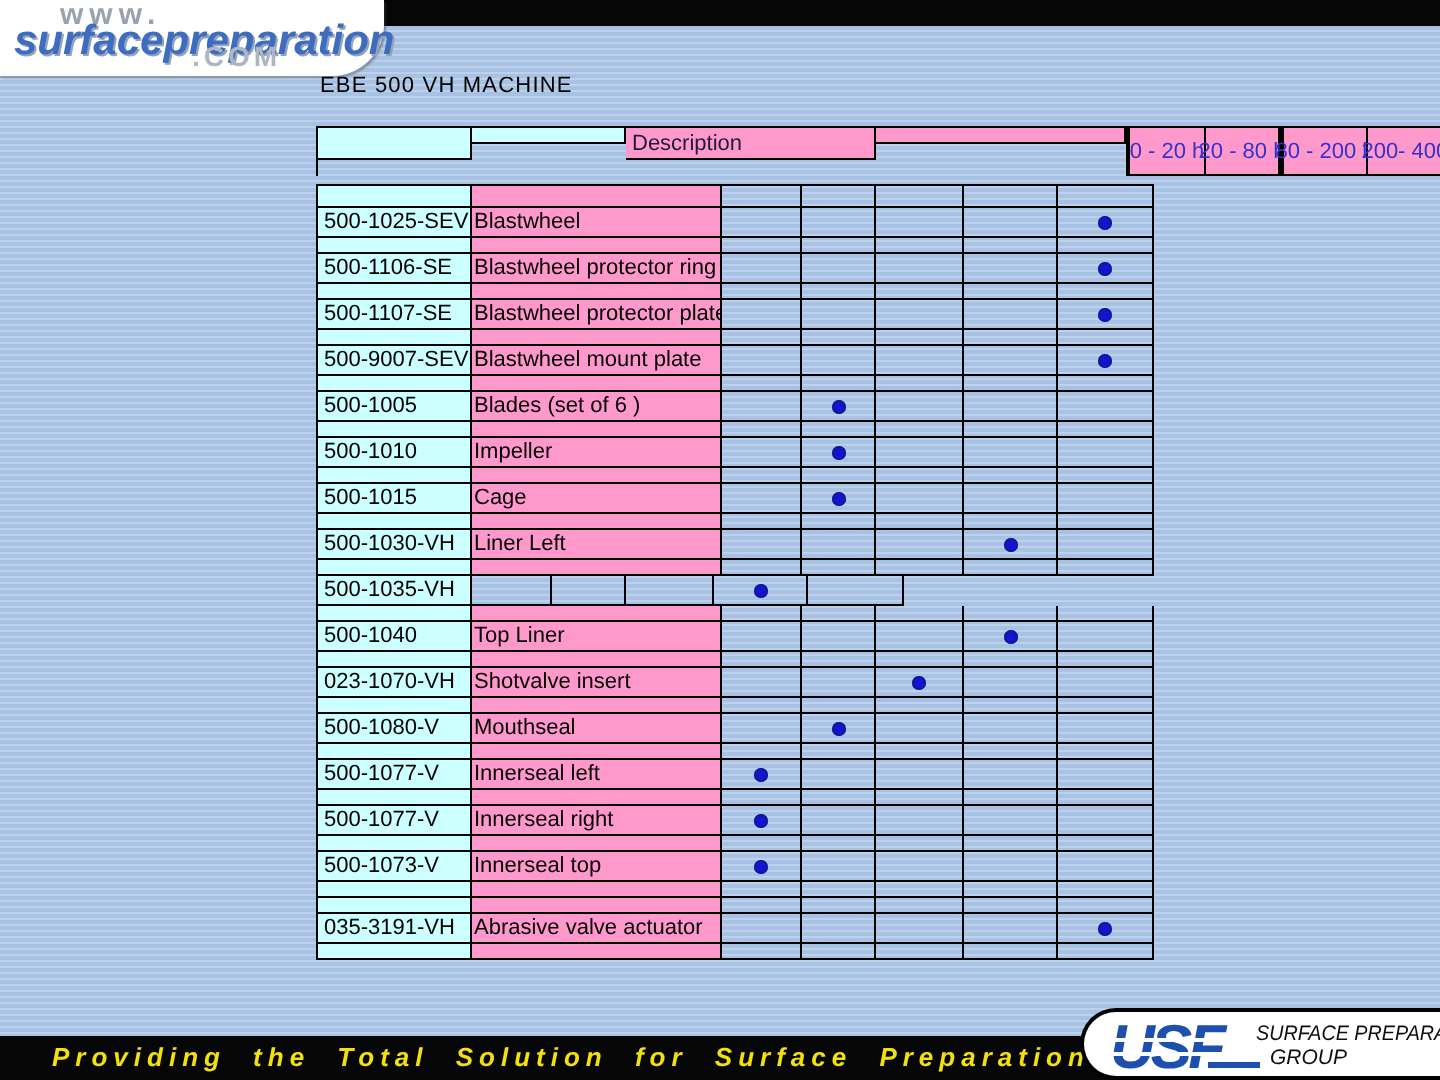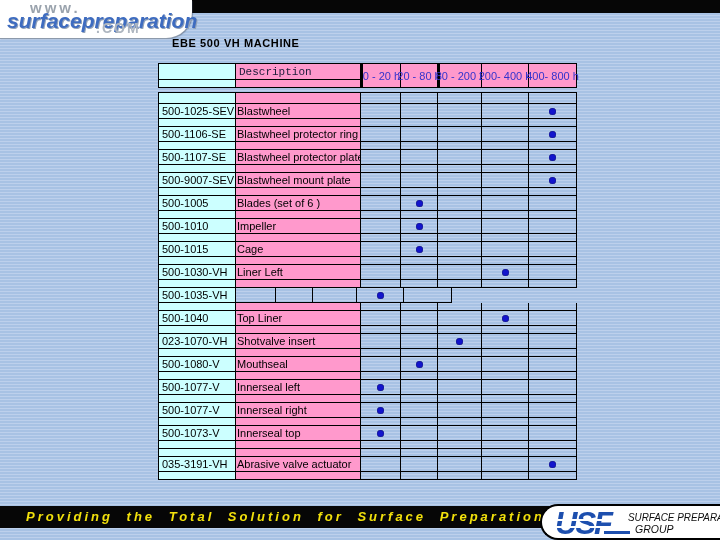--- a/index.html
+++ b/index.html
@@ -14,26 +14,26 @@
   
   .logo-top {
     position:absolute; top:0; left:0; width:192px; height:38px; background:#ffffff;
     border-radius:0 0 26px 0; box-shadow:0 1px 0 #8d9aab, 1px 1px 1px rgba(50,60,80,.45);
   }
   .www  { position:absolute; left:30px; top:-1px; font-size:15px; font-weight:bold; color:#9aa3ad; letter-spacing:3px; }
   .brandname { position:absolute; left:7px; top:9px; font-size:21px; font-weight:bold; font-style:italic;
     color:#3e6cc0; text-shadow:1px 1px 0 #93a3b9; white-space:nowrap; }
   .com  { position:absolute; left:96px; top:20px; font-size:14px; font-weight:bold; color:#aeb6c0; letter-spacing:2px; }
 
-  .title { position:absolute; left:172px; top:37px; font-size:11px; color:#000; letter-spacing:0.6px; white-space:nowrap;font-weight:bold; }
+  .title { position:absolute; left:160px; top:37px; font-size:11px; color:#000; letter-spacing:0.6px; white-space:nowrap; }
 
   
   .sched { position:absolute; left:158px; top:63px; }
   .thead { display:flex; border-top:1px solid #000; border-left:1px solid #000; }
-  .hsplit { display:flex; flex-direction:column;font-family:Liberation Mono, monospace; }
+  .hsplit { display:flex; flex-direction:row; }
   .hc { box-sizing:border-box; border-right:1px solid #000; border-bottom:1px solid #000; font-size:11px; line-height:14px; padding:1px 2px 0 3px; }
   .h-top { height:16px; }
   .h-bot { height:8px; }
   .cyan { background:#ccffff; }
   .pink { background:#ff99cc; }
   .hdesc { color:#1c1c3a; }
   .htime {
     box-sizing:border-box; height:24px; border-right:1px solid #000; border-bottom:1px solid #000;
     background:#ff99cc; color:#3333cc; font-size:11px;
     display:flex; align-items:center; justify-content:center; white-space:nowrap;
@@ -47,21 +47,21 @@
   .cell { box-sizing:border-box; border-right:1px solid #000; border-bottom:1px solid #000;
     font-size:11px; line-height:13px; padding-top:1px; overflow:hidden; white-space:nowrap; }
   .c-part { width:77px;  padding-left:3px; background:#ccffff; color:#000; }
   .c-desc { width:125px; padding-left:1px; background:#ff99cc; color:#000; }
   .c-time { display:flex; align-items:center; justify-content:center; padding:0; }
   .t0 { width:40px; } .t1 { width:37px; } .t2 { width:44px; } .t3 { width:47px; } .t4 { width:48px; }
   .sprow .cell { padding:0; }
   .dot { width:7px; height:7px; border-radius:50%; background:#1315cc; box-shadow:inset 0 0 1px #000; }
 
   
-  .botbar { position:absolute; left:0; bottom:12px; width:720px; height:22px; background:#060606; }
+  .botbar { position:absolute; left:0; bottom:0; width:720px; height:22px; background:#060606; }
   .tagline { position:absolute; left:26px; bottom:4px; color:#f2e10c; font-size:13px; font-weight:bold; font-style:italic;
     letter-spacing:3px; word-spacing:7px; white-space:nowrap; }
 
   
   .logo-bot {
     position:absolute; right:0; bottom:0; width:180px; height:36px; box-sizing:border-box;
     background:#ffffff; border:2px solid #000; border-right:none; border-radius:22px 0 0 22px;
   }
   .usf { position:absolute; left:13px; top:0px; font-size:31px; font-weight:bold; font-style:italic;
     color:#1d4fae; letter-spacing:-2px; }

